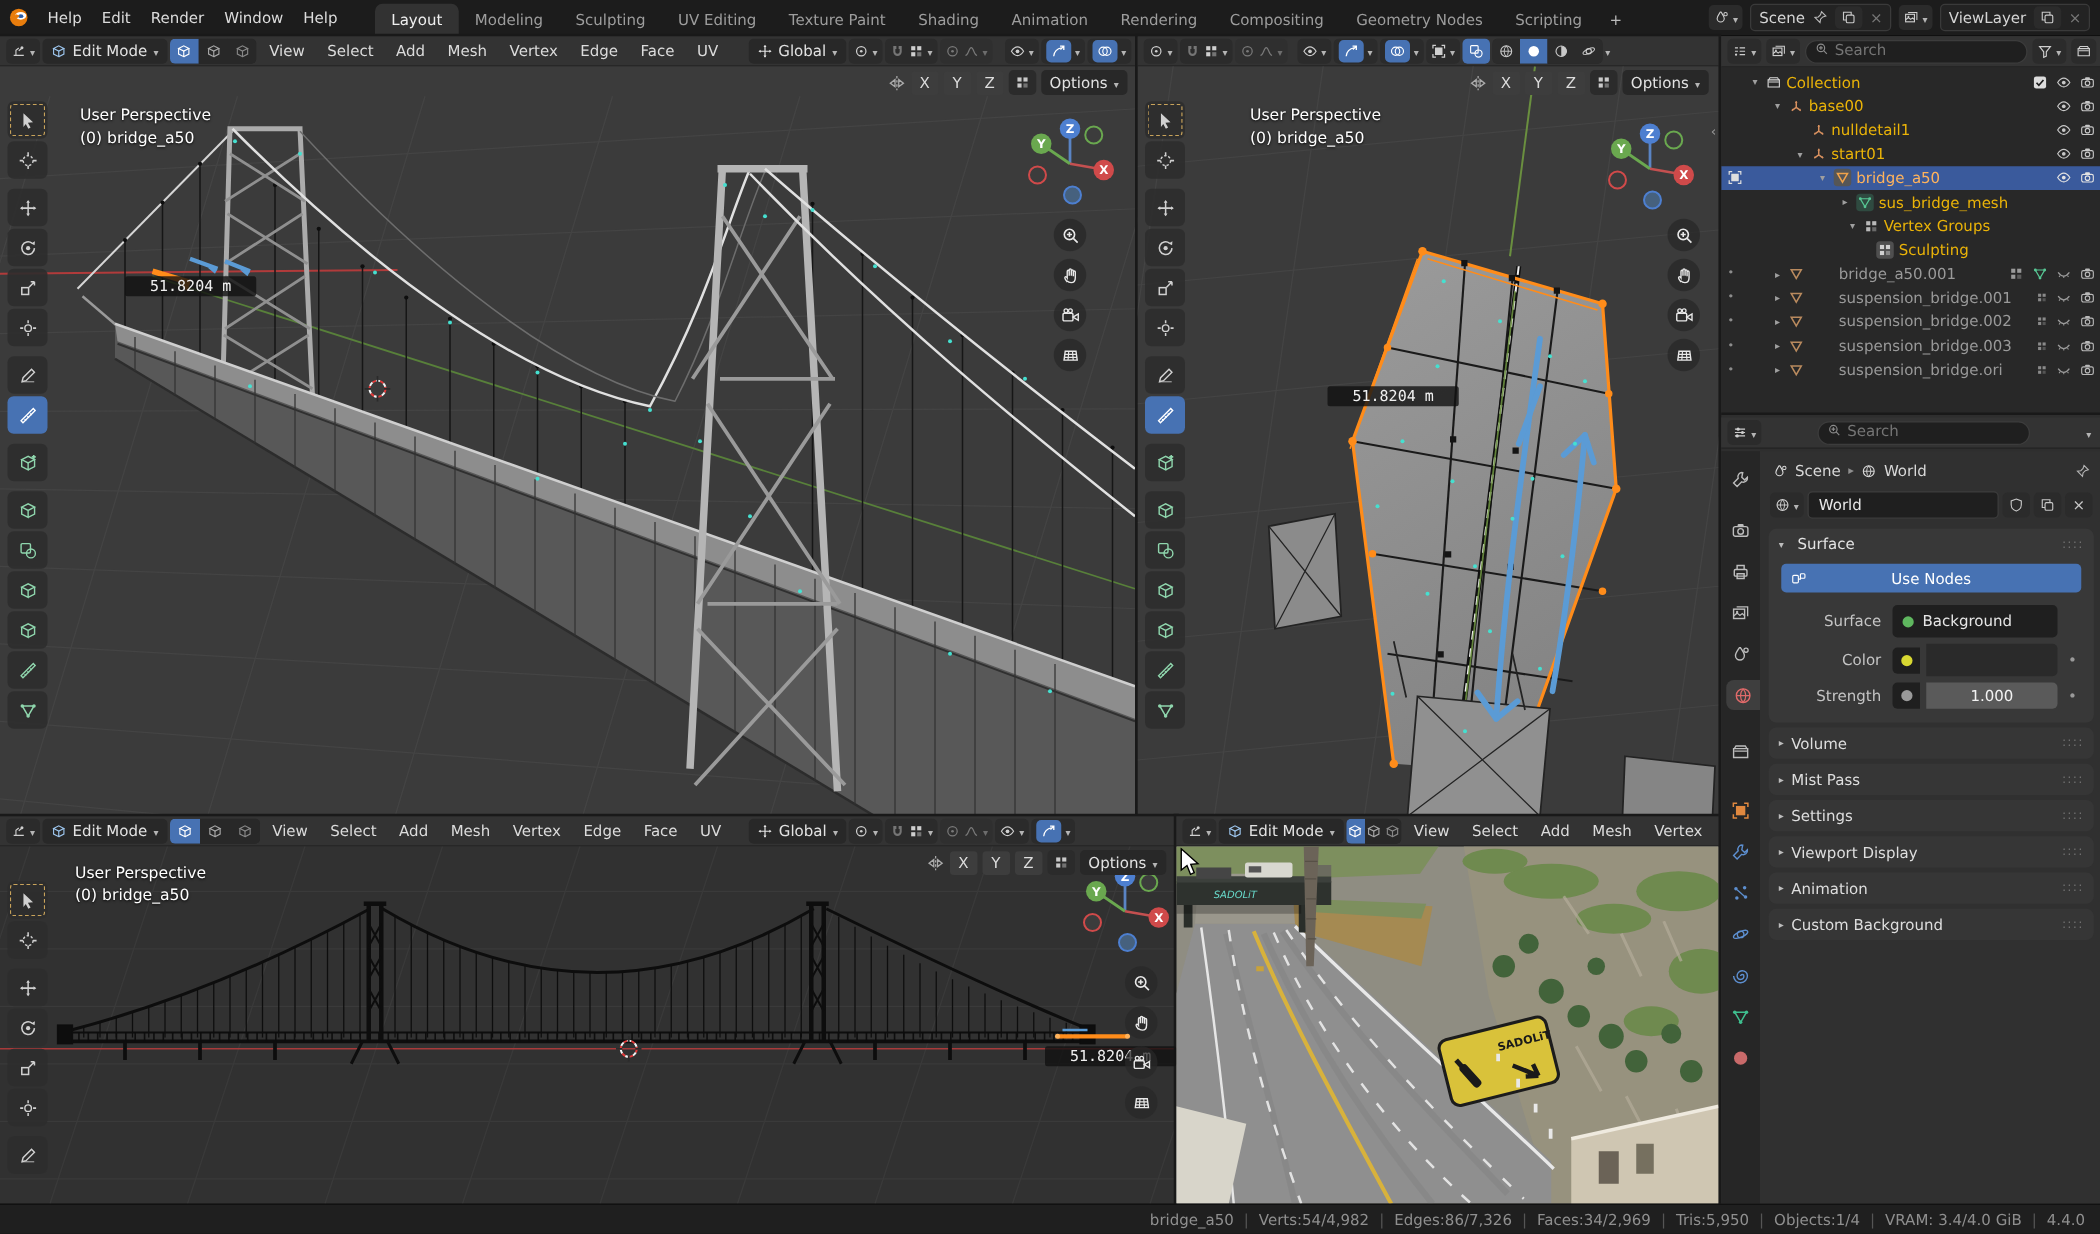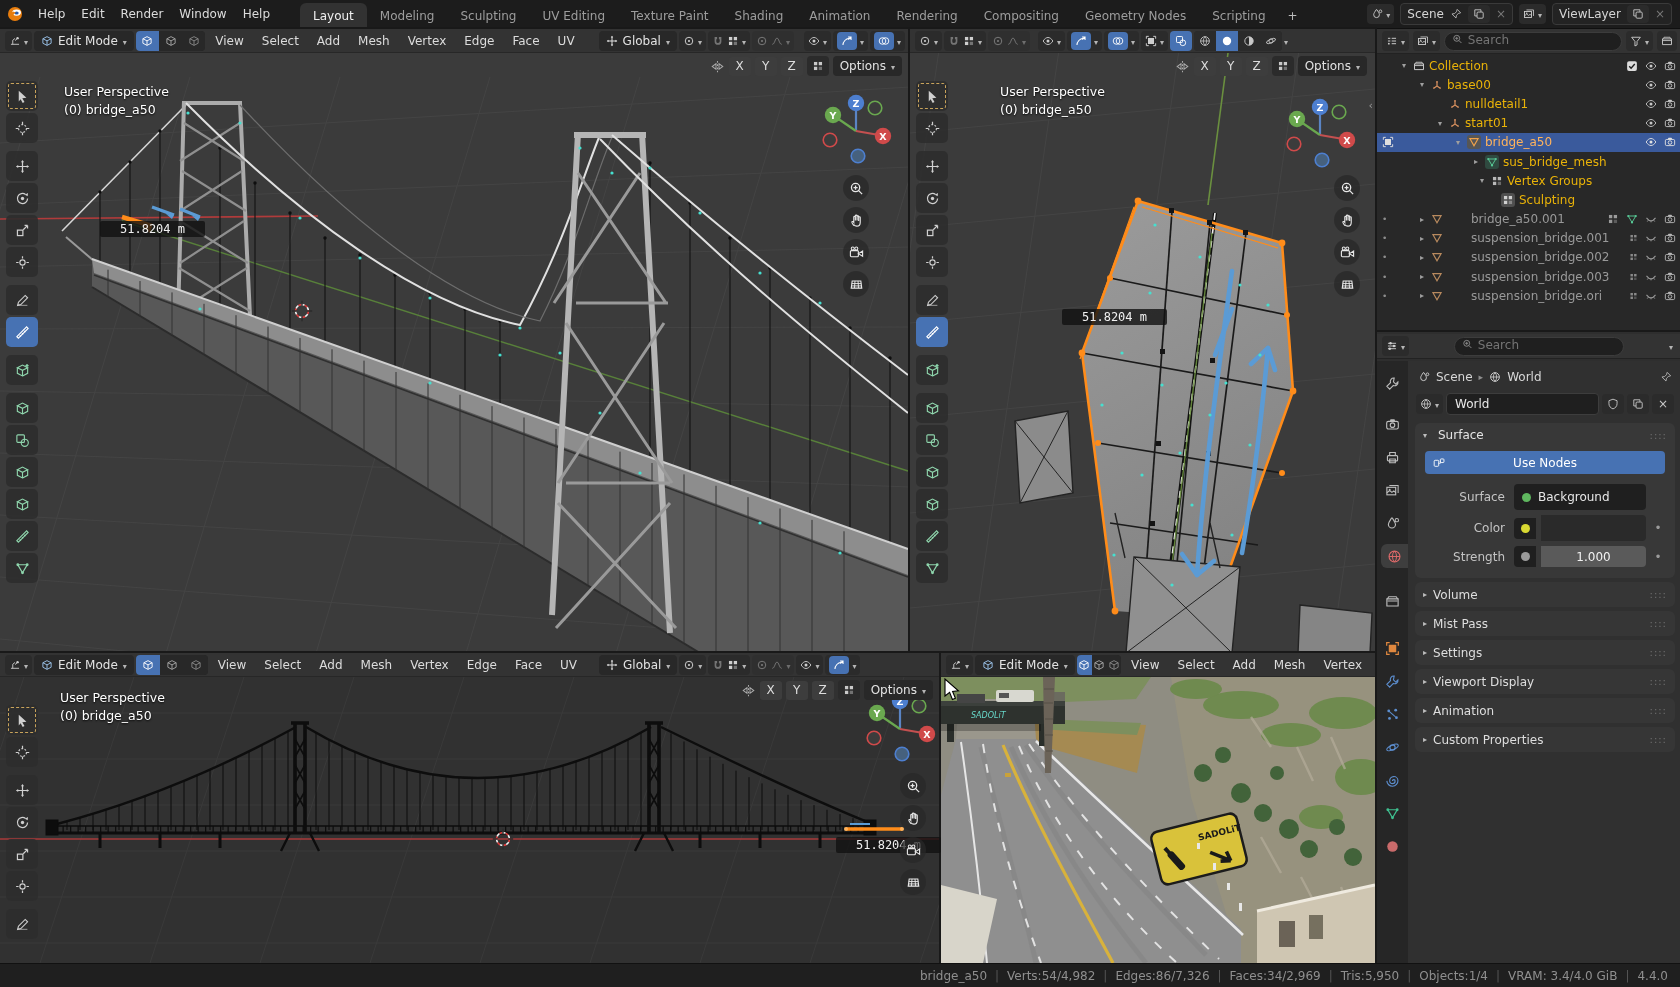--- a/index.html
+++ b/index.html
@@ -1901,21 +1901,21 @@
             <span>Viewport Display</span>
             <span class="dragdots">::::</span>
           </div>
         <div class="cpanel">
             <span class="chev" style="font-size:8px;color:#bdbdbd">▸</span>
             <span>Animation</span>
             <span class="dragdots">::::</span>
           </div>
         <div class="cpanel">
             <span class="chev" style="font-size:8px;color:#bdbdbd">▸</span>
-            <span>Custom Properties</span>
+            <span>Custom Background</span>
             <span class="dragdots">::::</span>
           </div>
       </div>
     </div>
   </aside>
 
   <footer id="statusbar">
     <span>bridge_a50</span>
     <span class="sep"></span>
       <span>Verts:54/4,982</span>

